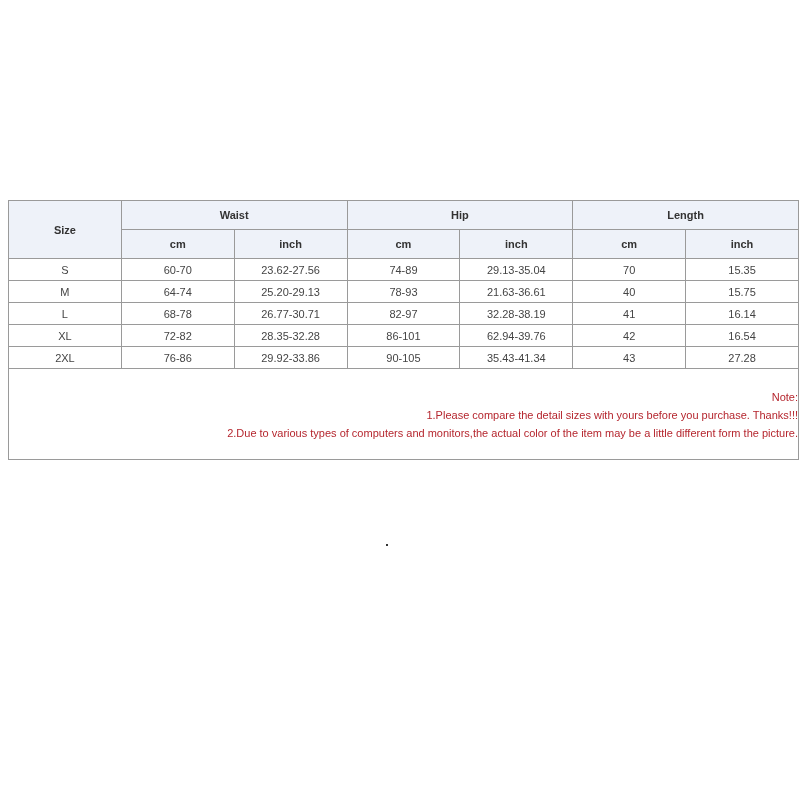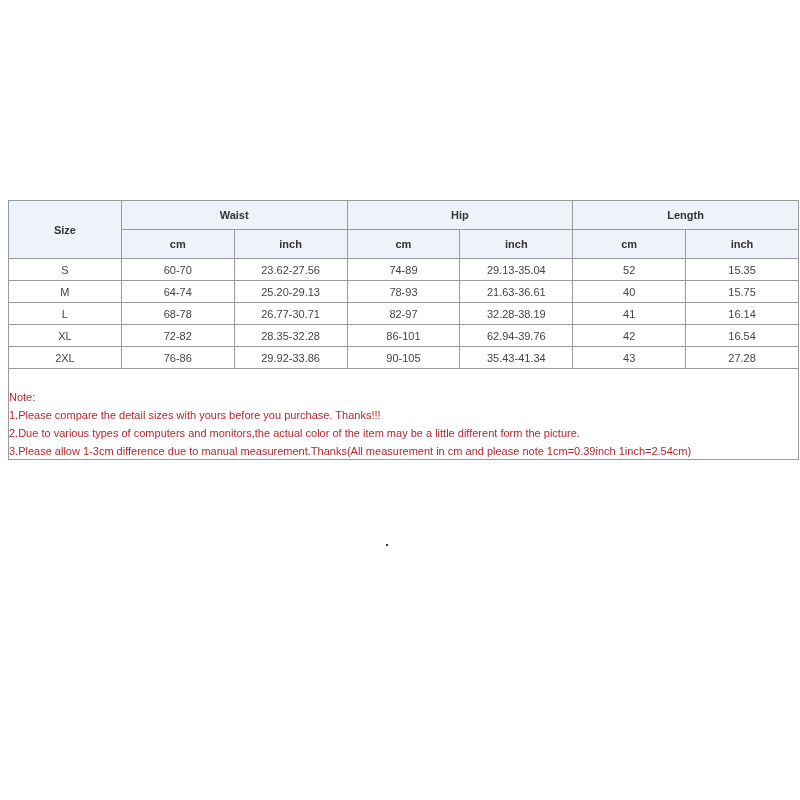--- a/index.html
+++ b/index.html
@@ -6,21 +6,21 @@
   body { width:800px; height:800px; position:relative; overflow:hidden;
          font-family:"Liberation Sans", sans-serif; }
   .wrap { position:absolute; left:8px; top:200px; width:791px; }
   table { border-collapse:collapse; width:100%; table-layout:fixed; }
   td, th { border:1px solid #9a9a9a; text-align:center; font-size:11px; color:#444; padding:0;margin-top:33px; }
   th { background:#eef2f9; font-weight:bold; color:#333; }
   .h1 th { height:28px; }
   .h2 th { height:28px; }
   tbody td { height:21px; background:#fff; }
   .notes { border:1px solid #9a9a9a; border-top:none; height:91px; box-sizing:border-box;
-           padding-top:19px; text-align:left; color:#b5262e; font-size:11px; line-height:18px; }
+           padding-top:19px; text-align:right; color:#b5262e; font-size:11px; line-height:18px; }
   .dot { position:absolute; left:386px; top:544px; width:2px; height:2px; background:#333; }
 </style>
 </head>
 <body>
 
 <div class="wrap">
   <table>
     <thead>
       <tr class="h1">
         <th rowspan="2">Size</th>
@@ -37,21 +37,21 @@
         <th>inch</th>
       </tr>
     </thead>
     <tbody id="tbody">
         <tr>
           <td>S</td>
           <td>60-70</td>
           <td>23.62-27.56</td>
           <td>74-89</td>
           <td>29.13-35.04</td>
-          <td>52</td>
+          <td>70</td>
           <td>15.35</td>
         </tr>
         <tr>
           <td>M</td>
           <td>64-74</td>
           <td>25.20-29.13</td>
           <td>78-93</td>
           <td>21.63-36.61</td>
           <td>40</td>
           <td>15.75</td>
@@ -82,16 +82,15 @@
           <td>35.43-41.34</td>
           <td>43</td>
           <td>27.28</td>
         </tr>
       </tbody>
   </table>
   <div class="notes">
     <div>Note:</div>
     <div>1.Please compare the detail sizes with yours before you purchase. Thanks!!!</div>
     <div>2.Due to various types of computers and monitors,the actual color of the item may be a little different form the picture.</div>
-    <div>3.Please allow 1-3cm difference due to manual measurement.Thanks(All measurement in cm and please note 1cm=0.39inch 1inch=2.54cm)</div>
   </div>
 </div>
 <div class="dot"></div>
 
 </body></html>

